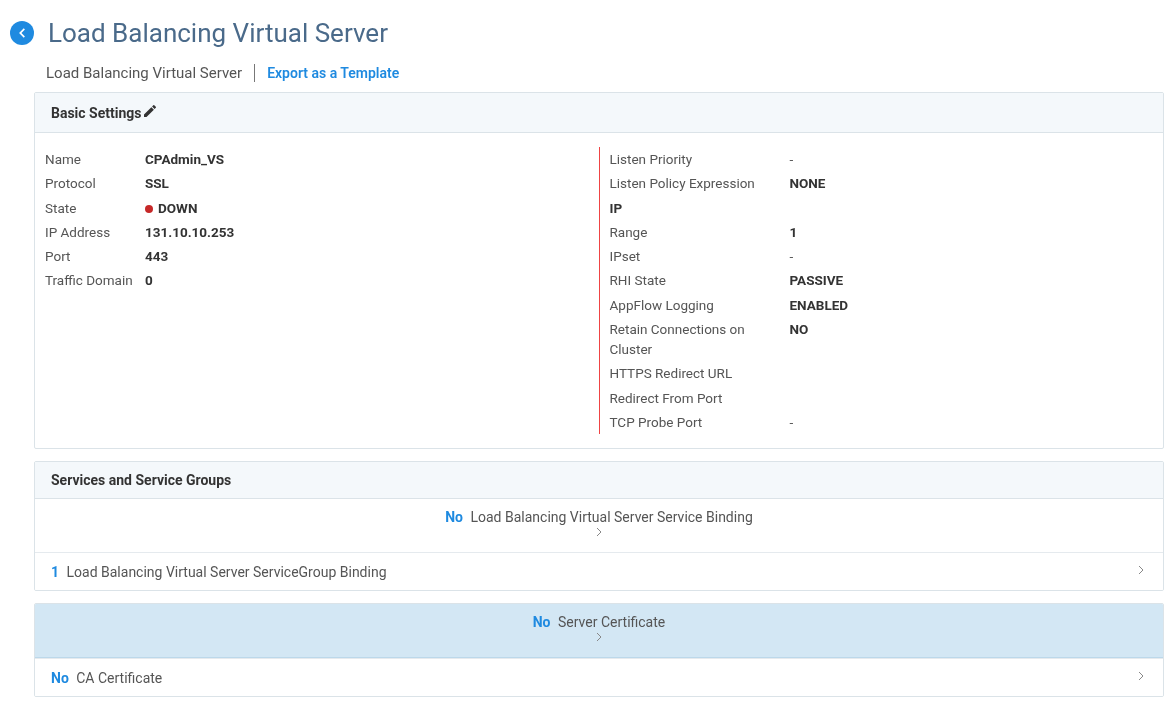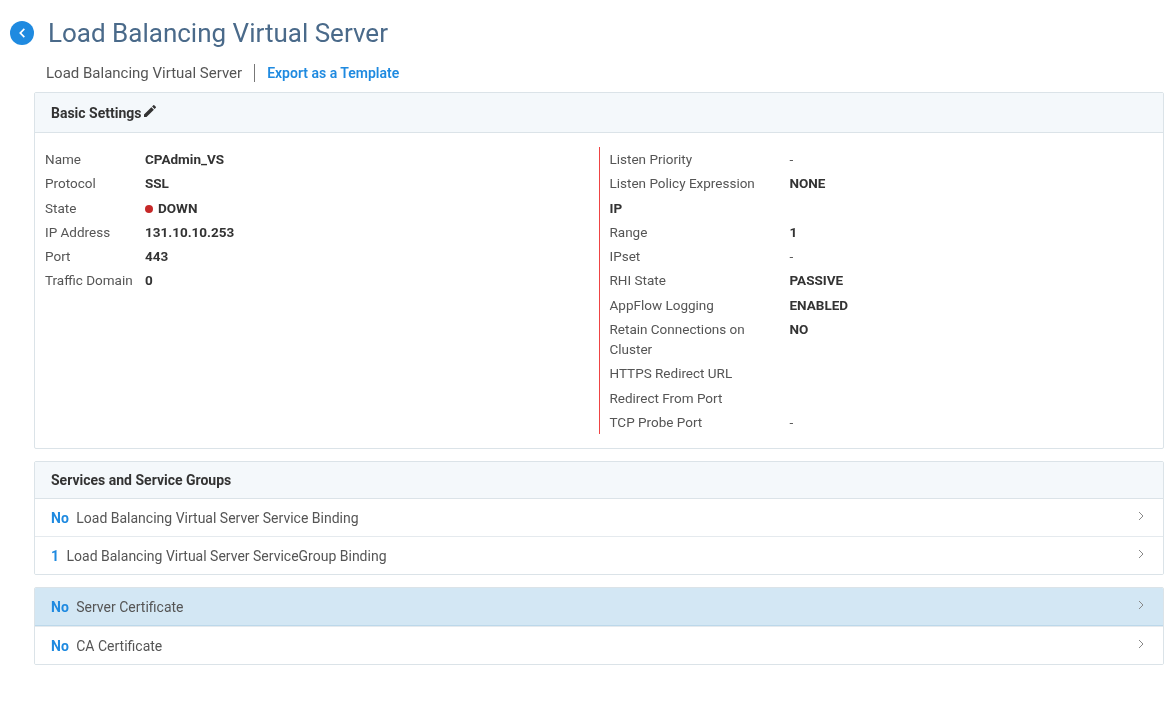--- a/index.html
+++ b/index.html
@@ -113,21 +113,21 @@
   }
   .list-row {
     display: flex;
     align-items: center;
     justify-content: space-between;
     padding: 10px 16px;
     border-top: 1px solid #e5eaee;
     cursor: pointer;
     background: #fff;
   }
-  .list-row:first-of-type { border-top: none; }
+  .list-row:first-of-type { border-top: none; flex-direction: column; }
   .list-row.highlight { background: #d3e7f4; border-top-color: #bcd8ea; border-bottom: 1px solid #bcd8ea; }
   .list-row .count { color: #1f8ae0; font-weight: 700; margin-right: 4px; }
   .list-row .rest { color: #555; }
   .chev { color: #888; }
   .chev svg { stroke: #888; fill: none; stroke-width: 2; }
 </style>
 </head>
 <body>
 
 <div class="page">

